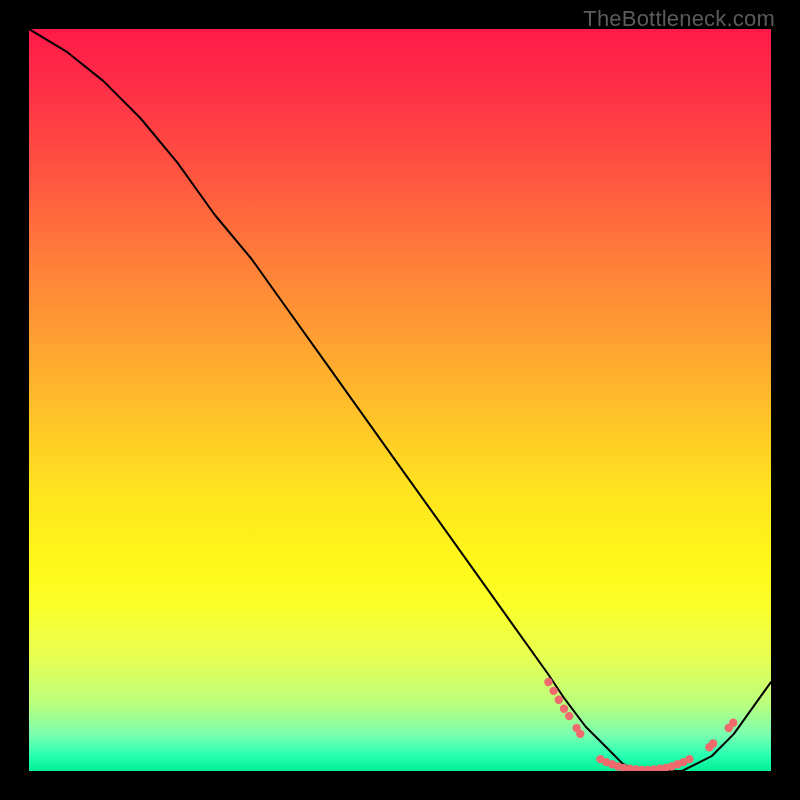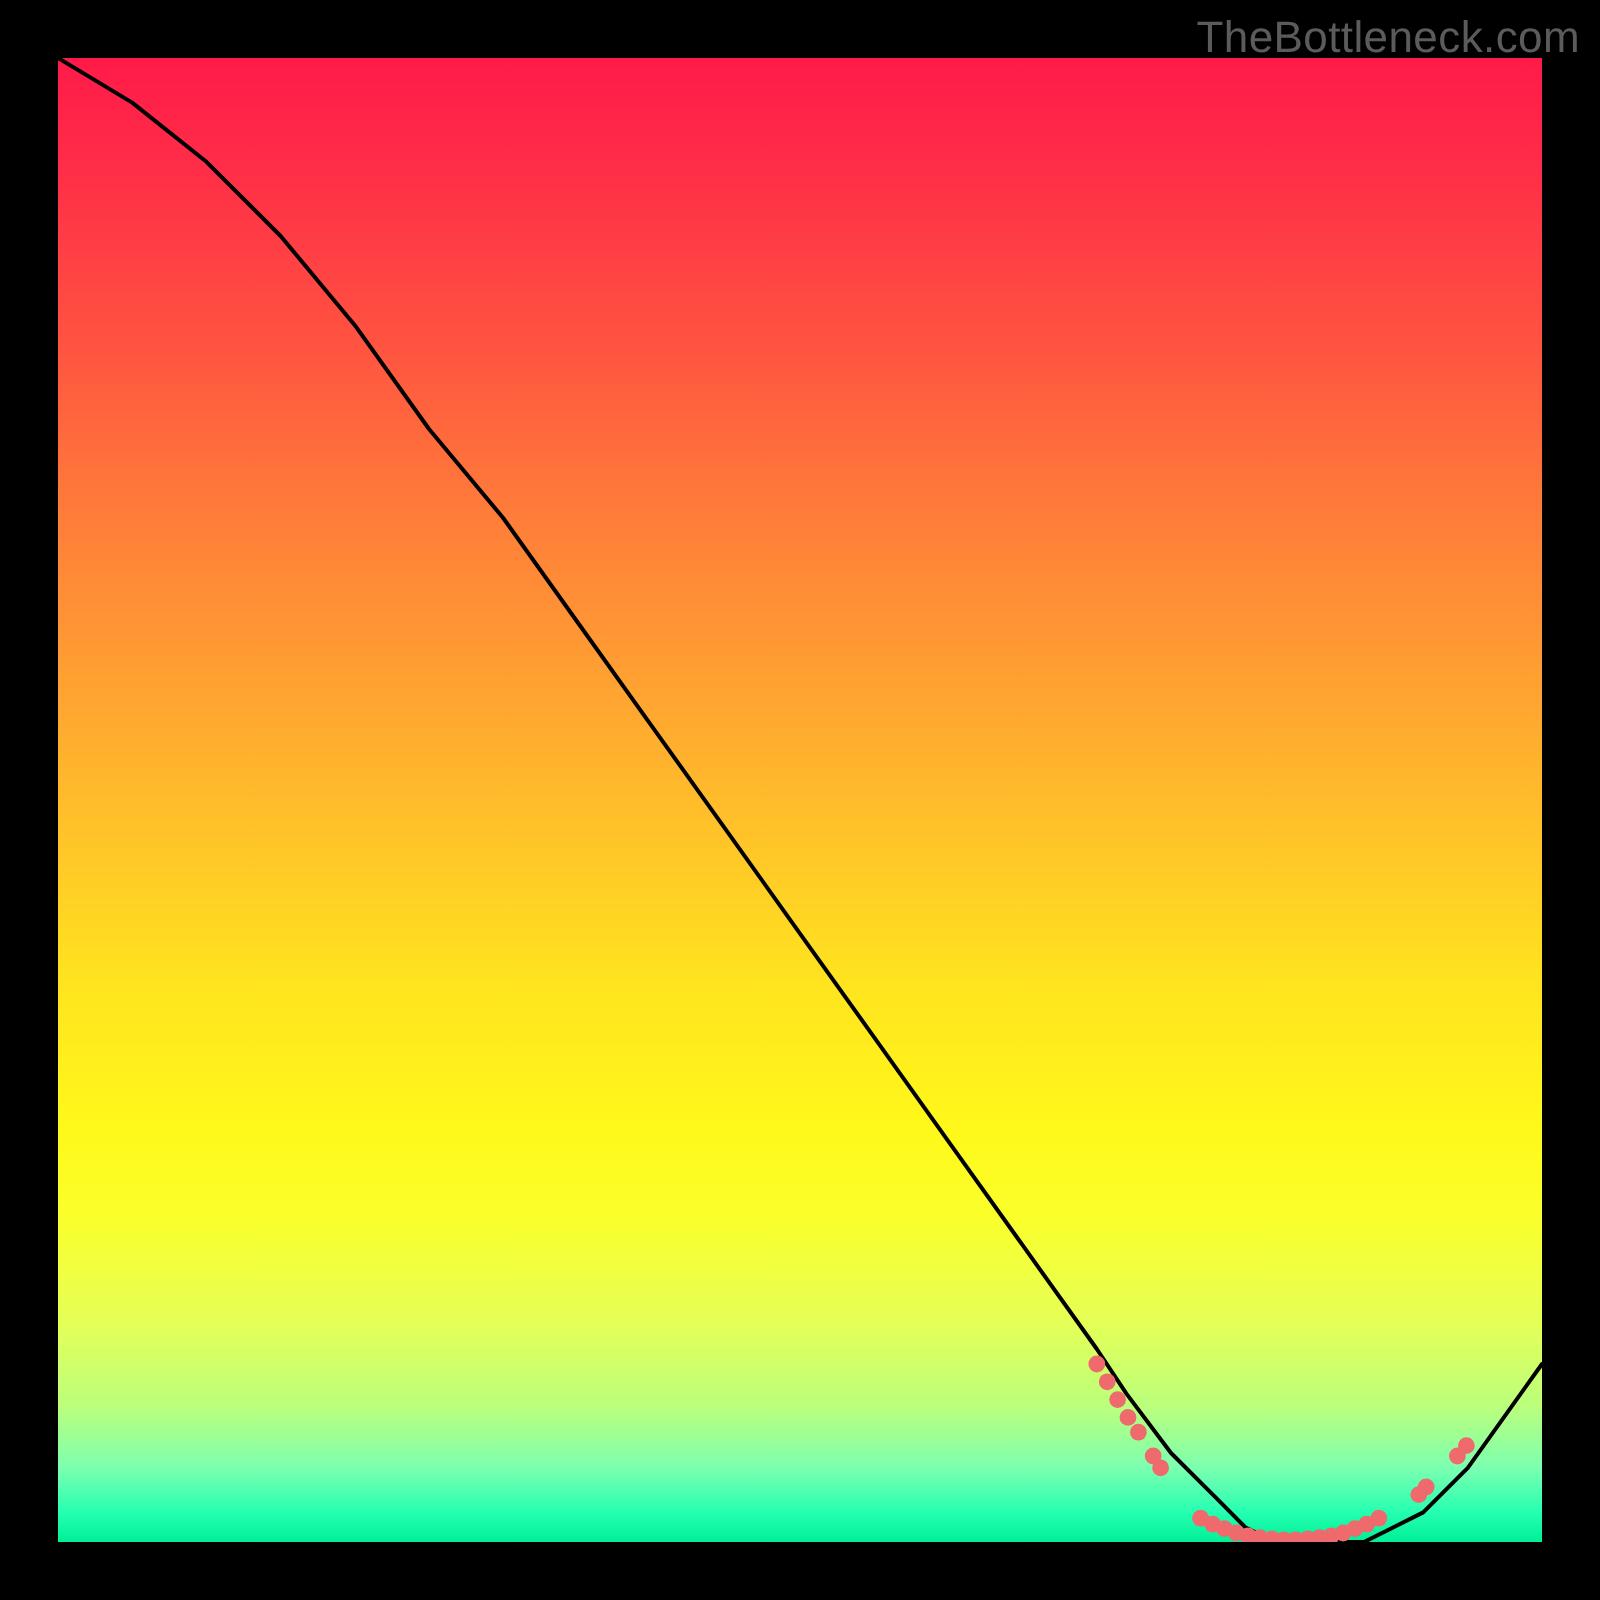--- a/index.html
+++ b/index.html
@@ -7,21 +7,21 @@
     width: 800px;
     height: 800px;
     background: #000;
     position: relative;
     font-family: Arial, sans-serif;
     overflow: hidden;
   }
   .watermark {
     position: absolute;
     top: 6px;
-    right: 10px;
+    right: 25px;
     color: #5b5b5b;
     font-size: 22px;
     font-weight: 400;
     letter-spacing: 0.2px;
     z-index: 10;
   }
   .plot-area {
     position: absolute;
     left: 29px;
     top: 29px;

